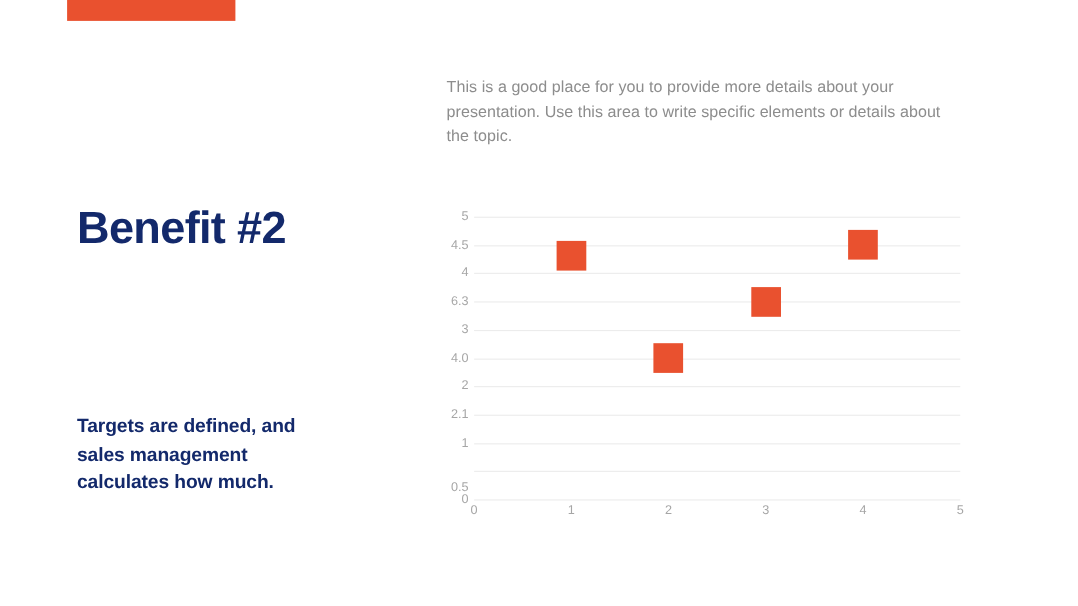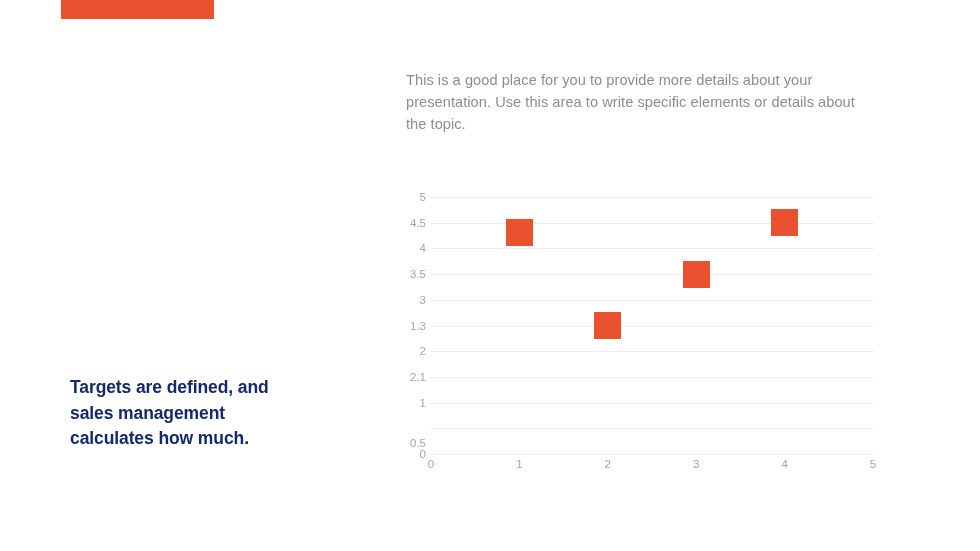--- a/index.html
+++ b/index.html
@@ -114,20 +114,21 @@
     background: #e9512f;
   }
 </style>
 </head>
 <body>
 
 <div id="slide">
 
   <div id="accent-bar"></div>
 
+  <div id="headline">Benefit #2</div>
 
   <div id="body-paragraph">This is a good place for you to provide more details about your presentation. Use this area to write specific elements or details about the topic.</div>
 
   <div id="subhead">Targets are defined, and sales management calculates how much.</div>
 
   <div id="chart">
     <div id="plot-area">
         <div class="gridline" style="top: 0px;"></div>
         <div class="gridline" style="top: 25.7px;"></div>
         <div class="gridline" style="top: 51.4px;"></div>
@@ -140,23 +141,23 @@
         <div class="gridline" style="top: 231.3px;"></div>
         <div class="gridline" style="top: 257px;"></div>
         <div class="marker" style="left: 88.4px; top: 35.98px; background: rgb(233, 81, 47);"></div>
         <div class="marker" style="left: 176.8px; top: 128.5px; background: rgb(233, 81, 47);"></div>
         <div class="marker" style="left: 265.2px; top: 77.1px; background: rgb(233, 81, 47);"></div>
         <div class="marker" style="left: 353.6px; top: 25.7px; background: rgb(233, 81, 47);"></div>
       </div>
   <div class="ytick" style="top: 11px;">5</div>
       <div class="ytick" style="top: 36.7px; text-align: right;">4.5</div>
       <div class="ytick" style="top: 62.4px;">4</div>
-      <div class="ytick" style="top: 88.1px;">3.5</div>
+      <div class="ytick" style="top: 88.1px;">6.3</div>
       <div class="ytick" style="top: 113.8px;">3</div>
-      <div class="ytick" style="top: 139.5px;">1.3</div>
+      <div class="ytick" style="top: 139.5px;">4.0</div>
       <div class="ytick" style="top: 165.2px;">2</div>
       <div class="ytick" style="top: 190.9px;">2.1</div>
       <div class="ytick" style="top: 216.6px;">1</div>
       <div class="ytick" style="top: 257px;">0.5</div>
       <div class="ytick" style="top: 268px;">0</div>
       <div class="xtick" style="left: 31px;">0</div>
       <div class="xtick" style="left: 119.4px;">1</div>
       <div class="xtick" style="left: 207.8px;">2</div>
       <div class="xtick" style="left: 296.2px;">3</div>
       <div class="xtick" style="left: 384.6px;">4</div>

